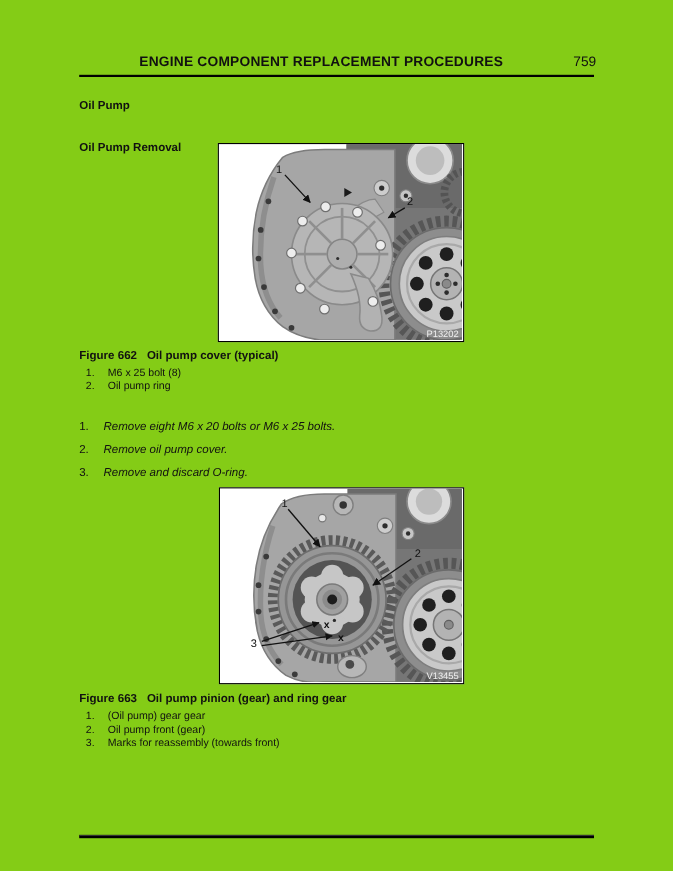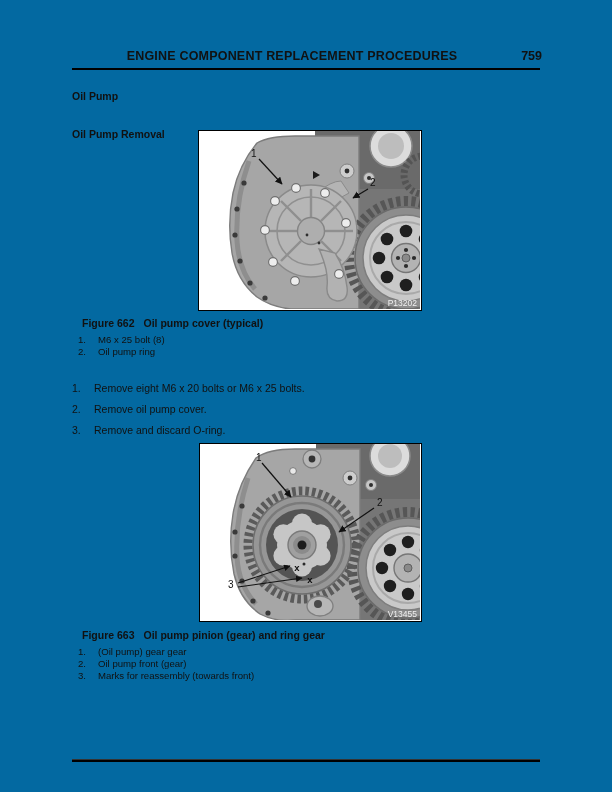--- a/index.html
+++ b/index.html
@@ -4,64 +4,64 @@
 <style>
   * { margin: 0; padding: 0; box-sizing: border-box; }
   html, body { background: #ffffff; }
   body {
     width: 612px; height: 792px;
     font-family: "Liberation Sans", "DejaVu Sans", sans-serif;
     color: #111;
     position: relative;
     overflow: hidden;
   }
-  .page { position: absolute; left: 0; top: 0; width: 612px; height: 792px; background: #0369a1; }
+  .page { position: absolute; left: 0; top: 0; width: 612px; height: 792px; background: #84cc16; }
 
   
   .hdr-title {
     position: absolute; left: 72px; top: 49px; width: 440px;
     text-align: center; font-size: 12.5px; font-weight: bold; letter-spacing: 0.2px;
     white-space: nowrap;
   }
   .hdr-page {
     position: absolute; left: 472px; top: 49px; width: 70px;
-    text-align: right; font-size: 12.5px; font-weight: bold;
+    text-align: right; font-size: 12.5px; font-weight: normal;
   }
   .hdr-rule {
     position: absolute; left: 72px; top: 68px; width: 468px; height: 2.4px;
     background: #000;
   }
   .foot-rule {
     position: absolute; left: 72px; top: 759px; width: 468px; height: 3.4px;
     background: #000; border-top: 1px solid #333;
   }
 
   
   .h-sec { position: absolute; left: 72px; font-size: 10.5px; font-weight: bold; white-space: nowrap; text-align: right; }
 
   
   .figure-frame {
     position: absolute; background: #fff; border: 1.6px solid #000; overflow: hidden;
   }
   .figure-frame svg { display: block; }
 
   
-  .fig-caption { position: absolute; left: 72px; font-size: 10.5px; font-weight: bold; white-space: nowrap; margin-left: 10px; }
+  .fig-caption { position: absolute; left: 72px; font-size: 10.5px; font-weight: bold; white-space: nowrap; }
   .fig-caption .cap-title { margin-left: 9px; }
 
   
   .legend-row { position: absolute; font-size: 9.6px; white-space: nowrap; }
   .legend-row .lnum { position: absolute; left: 6px; }
   .legend-row .ltxt { position: absolute; left: 26px; }
   .legend { position: absolute; left: 72px; width: 380px; }
 
   
   .step-row { position: absolute; left: 72px; width: 440px; font-size: 10.5px; white-space: nowrap; }
   .step-row .snum { position: absolute; left: 0; }
-  .step-row .stxt { position: absolute; left: 22px; }
+  .step-row .stxt { position: absolute; left: 22px; font-style: italic; }
 
   .callout-num { font-size: 10px; fill: #111; font-family: "Liberation Sans", sans-serif; }
   .photo-id { font-size: 8.5px; fill: #f0f0f0; font-family: "Liberation Sans", sans-serif; }
   .xmark { font-size: 9.5px; font-weight: bold; fill: #0d0d0d; font-family: "Liberation Sans", sans-serif; }
 </style>
 </head>
 <body>
 
 <div class="page">
 

